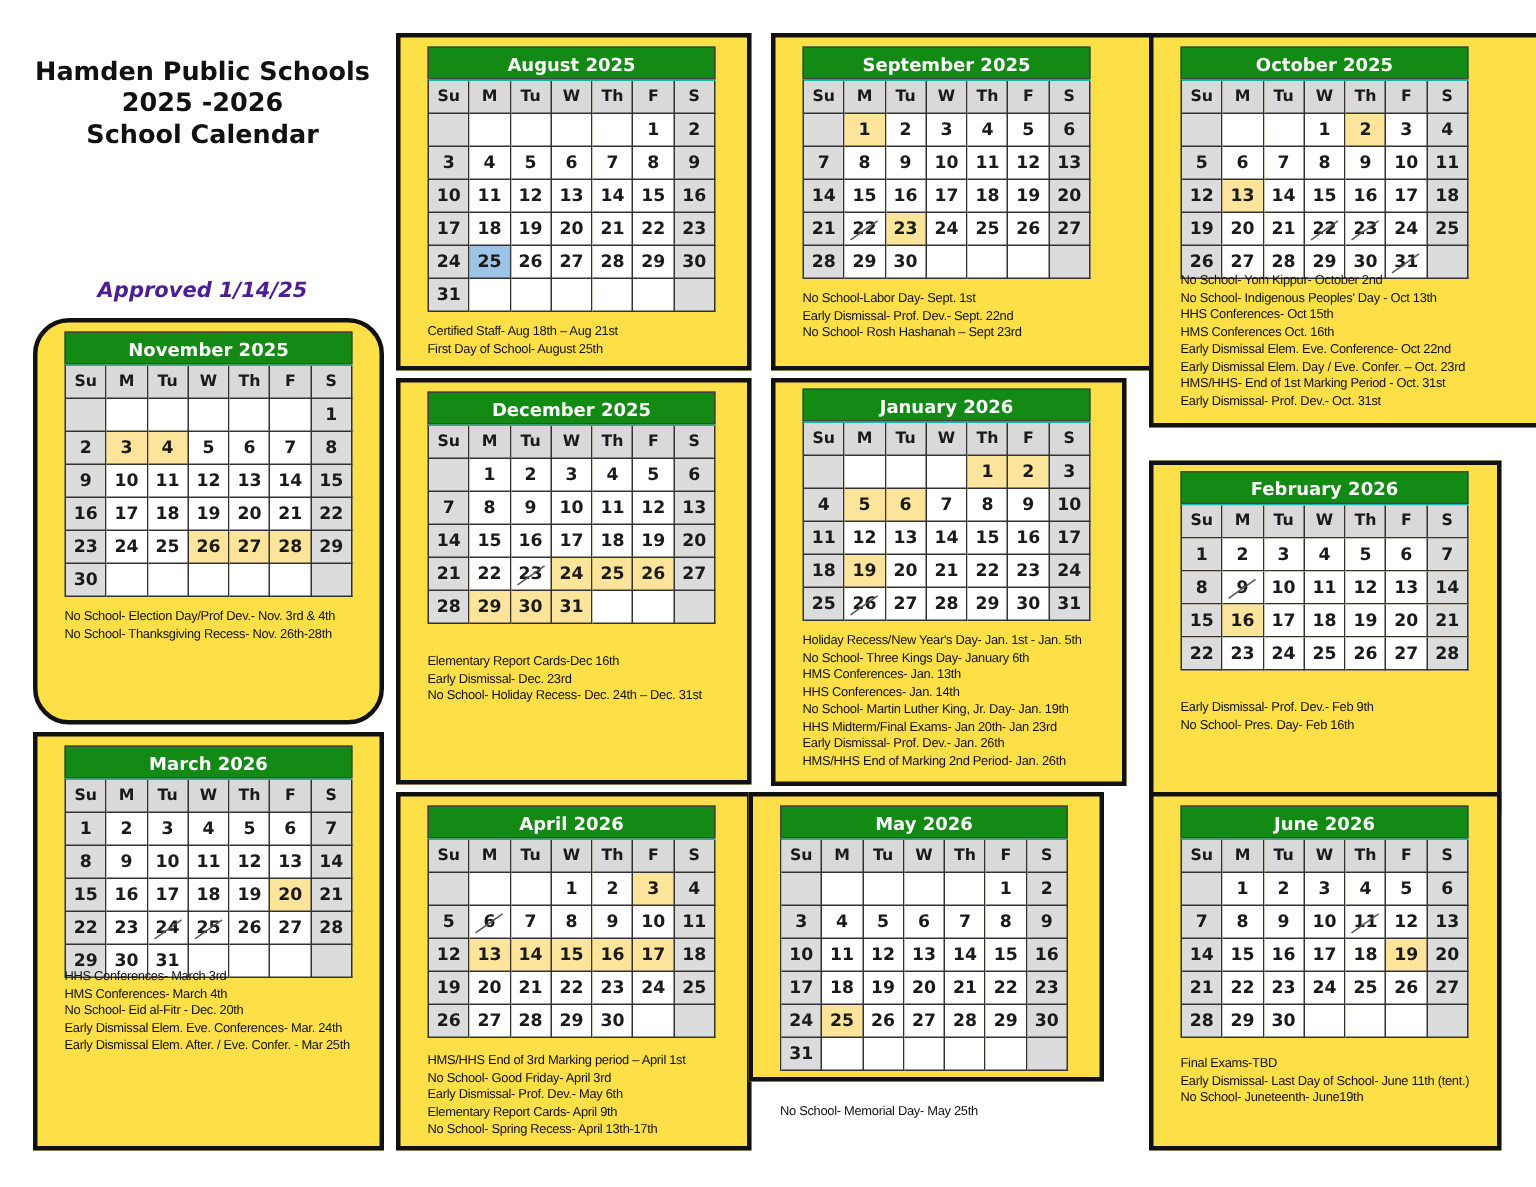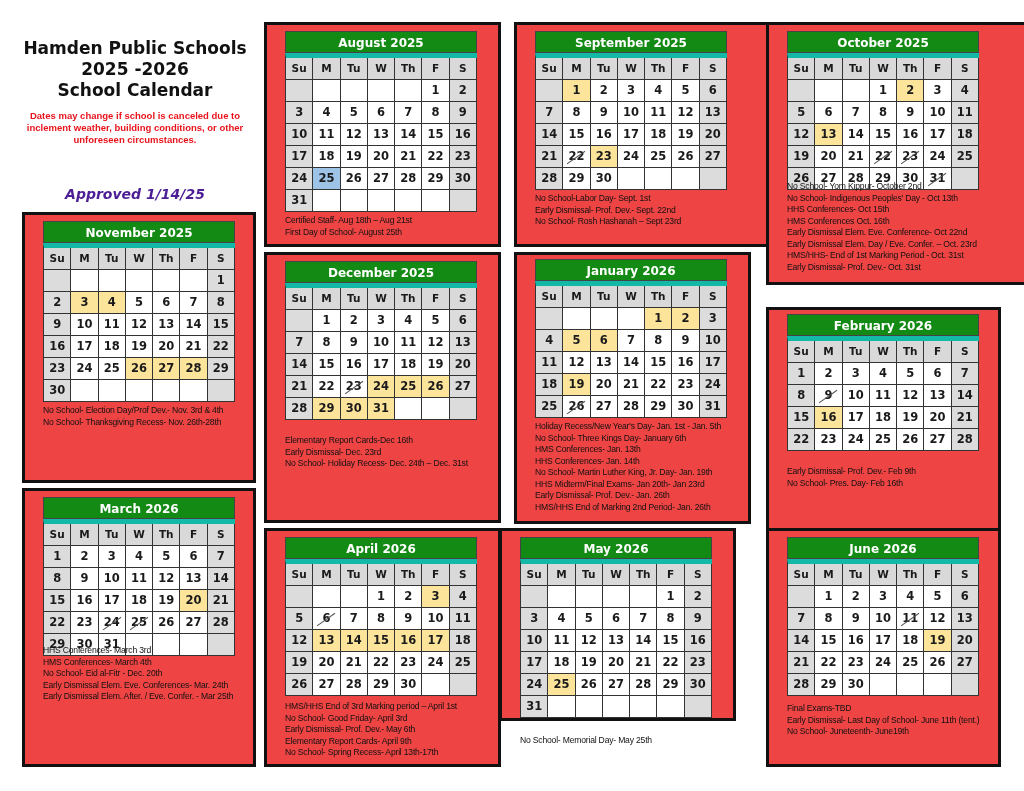--- a/index.html
+++ b/index.html
@@ -4,41 +4,40 @@
 <style>
   * { box-sizing: border-box; margin: 0; padding: 0; }
   html, body { width: 1024px; height: 791px; background: #ffffff; overflow: hidden; }
   body { position: relative; font-family: "DejaVu Sans", sans-serif; color: #111; }
 
   .title-block { position: absolute; left: 10px; top: 38px; width: 250px; text-align: center; }
   .title-line { font-family: "DejaVu Sans", sans-serif; font-weight: bold; font-size: 17px; line-height: 21px; color: #111; }
   .disclaimer { margin-top: 9px; color: #e8141c; font-weight: bold; font-size: 9.5px; line-height: 12px; font-family: "Liberation Sans", sans-serif; }
   .approved { position: absolute; left: 10px; top: 186px; width: 250px; text-align: center; color: #4c1d95; font-weight: bold; font-style: italic; font-size: 14px; font-family: "DejaVu Sans", sans-serif; }
 
-  .month-box { position: absolute; border: 3px solid #111; background: #ef4444; }
+  .month-box { position: absolute; border: 3px solid #111; background: #fde047; }
   .cal { position: absolute; left: 18px; width: 192px; border-collapse: collapse; table-layout: fixed; }
   .cal-header { background: #138a13; color: #fff; height: 22px; text-align: center; font-weight: bold; font-size: 12px; line-height: 22px; font-family: "DejaVu Sans", sans-serif; border: 1px solid #444; }
-  .grid { display: grid; grid-template-columns: repeat(7, 1fr); border-left: 1px solid #333; border-top: 5px solid #14b8a6; }
+  .grid { display: grid; grid-template-columns: repeat(7, 1fr); border-left: 1px solid #333; border-top: 1px solid #14b8a6; }
   .cell { height: 22px; border-right: 1.5px solid #333; border-bottom: 1.5px solid #333; text-align: center; font-weight: bold; font-size: 11.5px; line-height: 21px; font-family: "DejaVu Sans", sans-serif; color: #1a1a1a; position: relative; background: #fff; }
   .cell.dow { background: #d9d9d9; font-size: 10.5px; }
   .cell.we { background: #dcdcdc; }
   .cell.hl { background: #fde49b; }
   .cell.blue { background: #9dc3e6; }
   .cell.slash::after { content: ""; position: absolute; left: 2px; right: 2px; top: 50%; border-top: 1px solid #555; transform: rotate(-35deg); }
   .notes { position: absolute; left: 18px; right: 8px; font-family: "Liberation Sans", sans-serif; font-size: 8.6px; line-height: 11.5px; color: #111; letter-spacing: -0.2px; }
   .notes div { white-space: nowrap; }
 </style>
 </head>
 <body>
 
 <div class="title-block">
   <div class="title-line">Hamden Public Schools</div>
   <div class="title-line">2025 -2026</div>
   <div class="title-line">School Calendar</div>
-  <div class="disclaimer">Dates may change if school is canceled due to inclement weather, building conditions, or other unforeseen circumstances.</div>
 </div>
 <div class="approved">Approved 1/14/25</div>
 
 <div class="month-box" style="left:264px;top:22px;width:237px;height:225px;">
     <div class="cal" style="top: 6px;">
       <div class="cal-header">August 2025</div>
       <div class="grid">
         <div class="cell dow">Su</div>
         <div class="cell dow">M</div>
         <div class="cell dow">Tu</div>
@@ -201,21 +200,21 @@
       <div>No School- Yom Kippur- October 2nd</div>
       <div>No School- Indigenous Peoples' Day - Oct 13th</div>
       <div>HHS Conferences- Oct 15th</div>
       <div>HMS Conferences Oct. 16th</div>
       <div>Early Dismissal Elem. Eve. Conference- Oct 22nd</div>
       <div>Early Dismissal Elem. Day / Eve. Confer. – Oct. 23rd</div>
       <div>HMS/HHS- End of 1st Marking Period - Oct. 31st</div>
       <div>Early Dismissal- Prof. Dev.- Oct. 31st</div>
     </div>
   </div>
-<div class="month-box" style="left:22px;top:212px;width:234px;height:271px;">
+<div class="month-box" style="left:22px;top:212px;width:234px;height:271px;border-radius:24px;">
     <div class="cal" style="top: 6px;">
       <div class="cal-header">November 2025</div>
       <div class="grid">
         <div class="cell dow">Su</div>
         <div class="cell dow">M</div>
         <div class="cell dow">Tu</div>
         <div class="cell dow">W</div>
         <div class="cell dow">Th</div>
         <div class="cell dow">F</div>
         <div class="cell dow">S</div>

